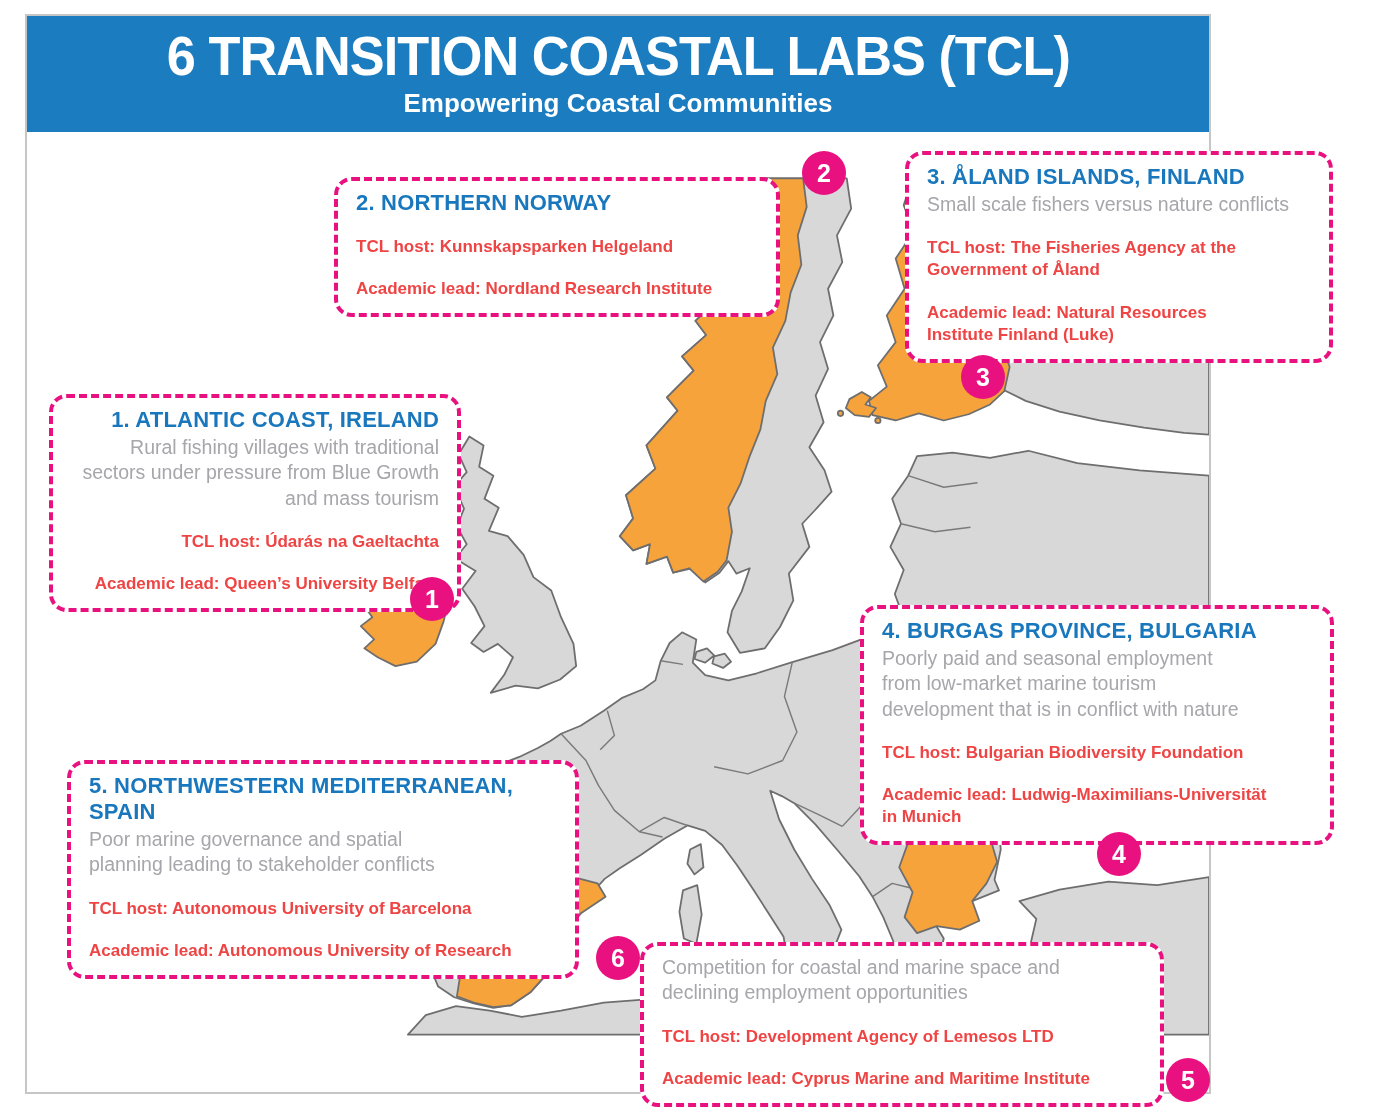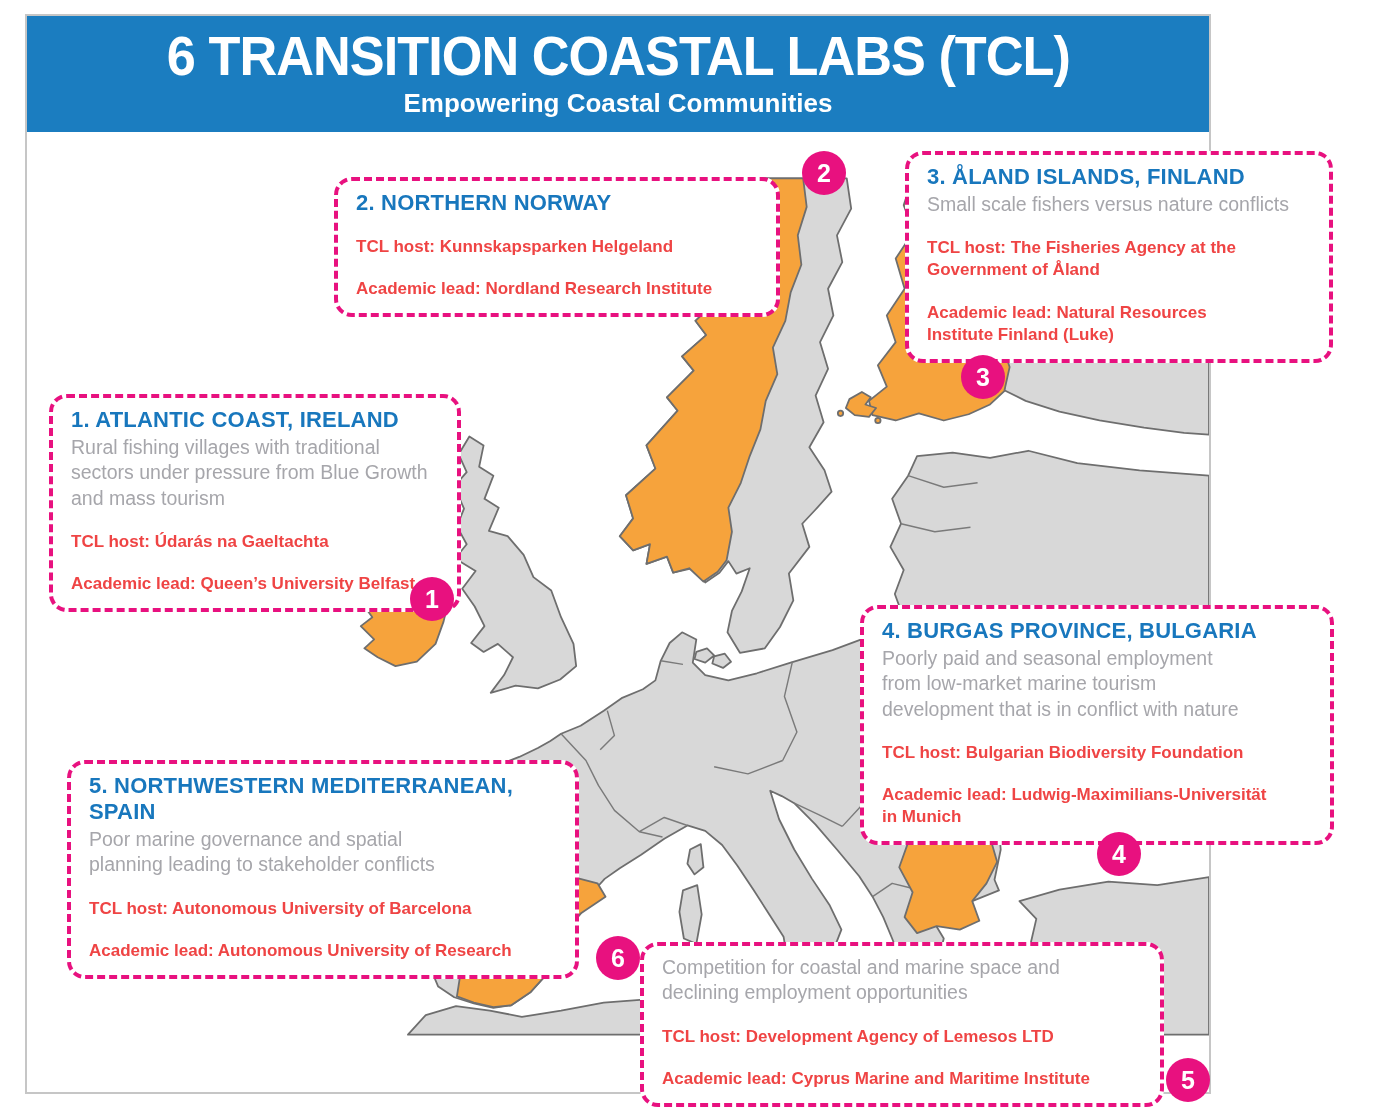--- a/index.html
+++ b/index.html
@@ -15,21 +15,21 @@
   .map{position:absolute;left:0;top:0;width:100%;height:100%;z-index:1;}
   .callout{position:absolute;background:#ffffff;border:4px dashed #e8117f;border-radius:18px;
            padding:9px 18px 13px 18px;box-sizing:border-box;z-index:10;}
   .callout .ttl{margin:0 0 2px 0;font-size:22px;font-weight:800;color:#1877bd;letter-spacing:.2px;}
   .callout .desc{font-size:19.5px;color:#a6a6ab;line-height:1.3;white-space:pre-line;}
   .callout .bold-line{font-size:17px;color:#ef4444;font-weight:700;line-height:1.3;white-space:pre-line;margin-top:20px;}
   .marker{position:absolute;width:44px;height:44px;border-radius:50%;background:#e8117f;
           color:#ffffff;display:flex;align-items:center;justify-content:center;
           font-size:25px;font-weight:800;transform:translate(-50%,-50%);z-index:20;}
   
-  .c1{left:22px;  top:378px; width:412px;}
+  .c1{left:22px;  top:378px; width:412px;text-align:right;}
   .c2{left:307px; top:161px; width:446px;}
   .c3{left:878px; top:135px; width:428px;}
   .c4{left:833px; top:589px; width:474px;}
   .c5{left:613px; top:926px; width:524px;}
   .c6{left:40px;  top:744px; width:512px;}
   .m1{left:405px; top:583px;}
   .m2{left:797px; top:157px;}
   .m3{left:956px; top:361px;}
   .m4{left:1092px;top:838px;}
   .m5{left:1161px;top:1064px;}

